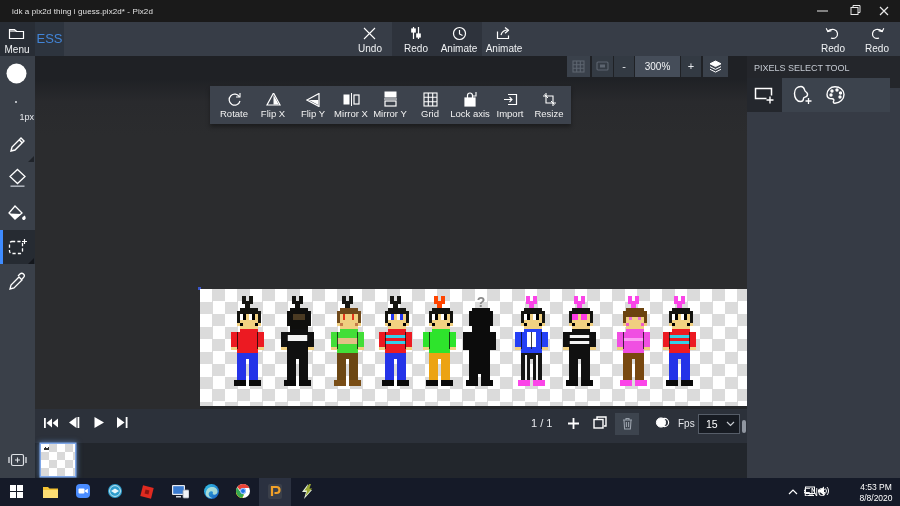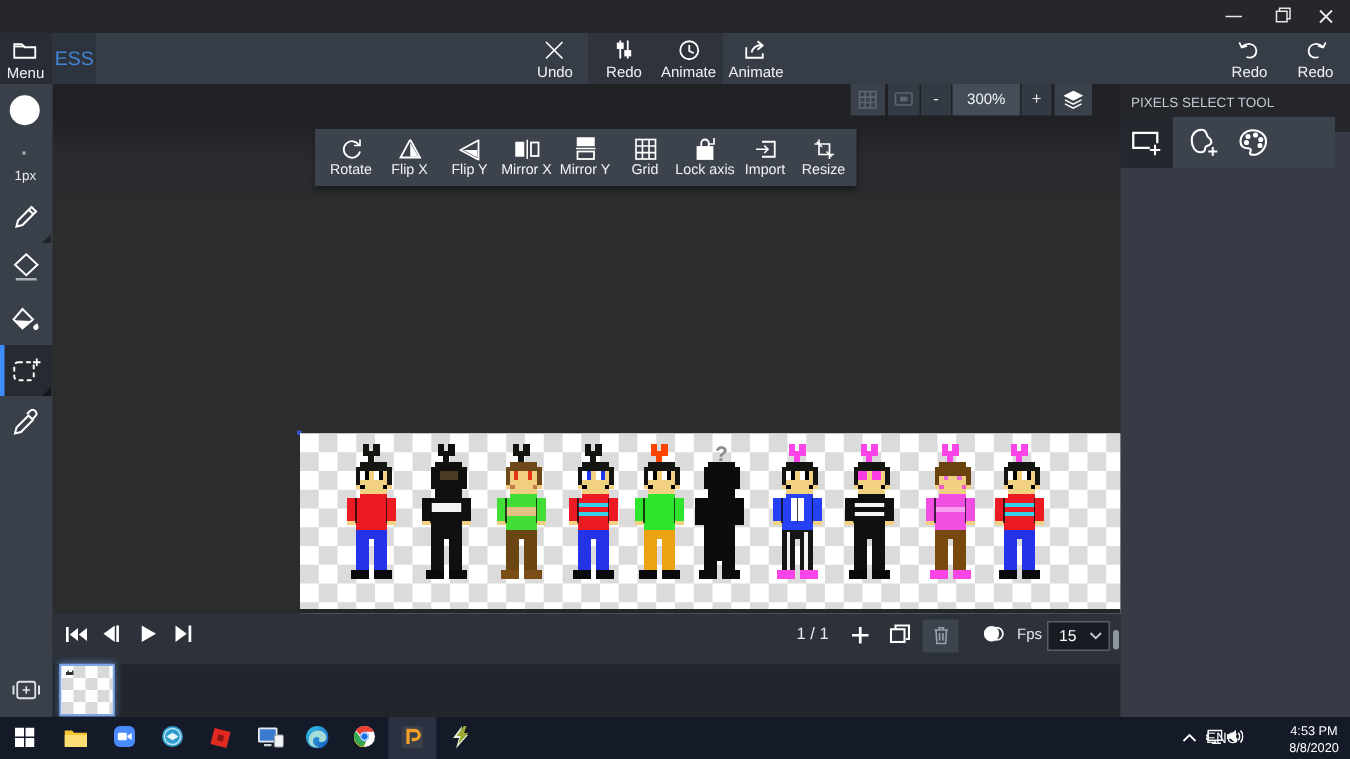--- a/index.html
+++ b/index.html
@@ -166,20 +166,23 @@
   <div id="thumb" class="abs">
     <svg width="34" height="32">
         <rect x="3" y="4" width="5" height="2" fill="#333"></rect>
         <rect x="4" y="3" width="1" height="1" fill="#333"></rect>
         <rect x="7" y="3" width="1" height="1" fill="#333"></rect>
       </svg>
   </div>
   <div id="sidebar" class="abs"></div>
   <div id="toolbar" class="abs"></div>
   <div id="menu-tile" class="abs"></div>
+  <div id="title" class="abs">
+      <span class="t">idk a pix2d thing i guess.pix2d* - Pix2d</span>
+    </div>
   
   <svg class="abs" style="left:815px;top:0" width="85" height="22" fill="none" stroke="#e8e8e8">
     <path d="M2 11h11" stroke-width="1"></path>
     <rect x="36" y="7.5" width="7" height="7" stroke-width="1"></rect>
       <path d="M38 7.5v-2h7v7h-2" stroke-width="1"></path>
     <path d="M65 7l8 8M73 7l-8 8" stroke-width="1.2"></path>
   </svg>
   
   <div class="abs" style="left:35px;top:22px;width:29px;height:34px;background:#2d343e"></div>
   <div class="abs" style="left:35px;top:22px;width:29px;height:46px;color:#4285d8;font-size:13px;text-align:center;line-height:34px">ESS</div>
@@ -223,21 +226,21 @@
   <svg class="abs" style="left:869px;top:27px" width="16" height="14" fill="none" stroke="#fff" stroke-width="1.2">
     <path d="M13.5 4.5C9 .5 4 2.5 3.5 6.5 3.1 10 6.5 12.5 10 11"></path>
       <path d="M14.8 1.2l-1.6 3.4-3.6-1" stroke-width="1.1"></path>
   </svg>
   <div class="tb-label" style="left:847px;top:43px">Redo</div>
   
   <svg class="abs" style="left:6px;top:63px" width="21" height="21">
       <circle cx="10.5" cy="10.5" r="10" fill="#fff"></circle>
     </svg>
   <div class="abs" style="left:15px;top:101px;width:2px;height:2px;background:#b6bac0"></div>
-  <div class="abs" style="left:0;top:112px;width:34px;text-align:center;color:#e8eaee;font-size:9px">1px</div>
+  <div class="abs" style="left:0;top:112px;width:34px;text-align:right;color:#e8eaee;font-size:9px">1px</div>
   
   <svg class="abs" style="left:8px;top:136px" width="18" height="18" fill="none" stroke="#fff" stroke-width="1.4">
     <path d="M3 15l1-4L13 2l3 3-9 9-4 1z"></path>
       <path d="M11.2 3.8l3 3"></path>
   </svg>
   <path>
   
   <svg class="abs" style="left:8px;top:168px" width="19" height="20" fill="none" stroke="#fff" stroke-width="1.3">
     <path d="M9.5 1.5 17 8.5 9.5 15.5 2 8.5z"></path>
         <path d="M2.5 18.2h14" stroke="#aab0b8" stroke-width="1.6"></path>

